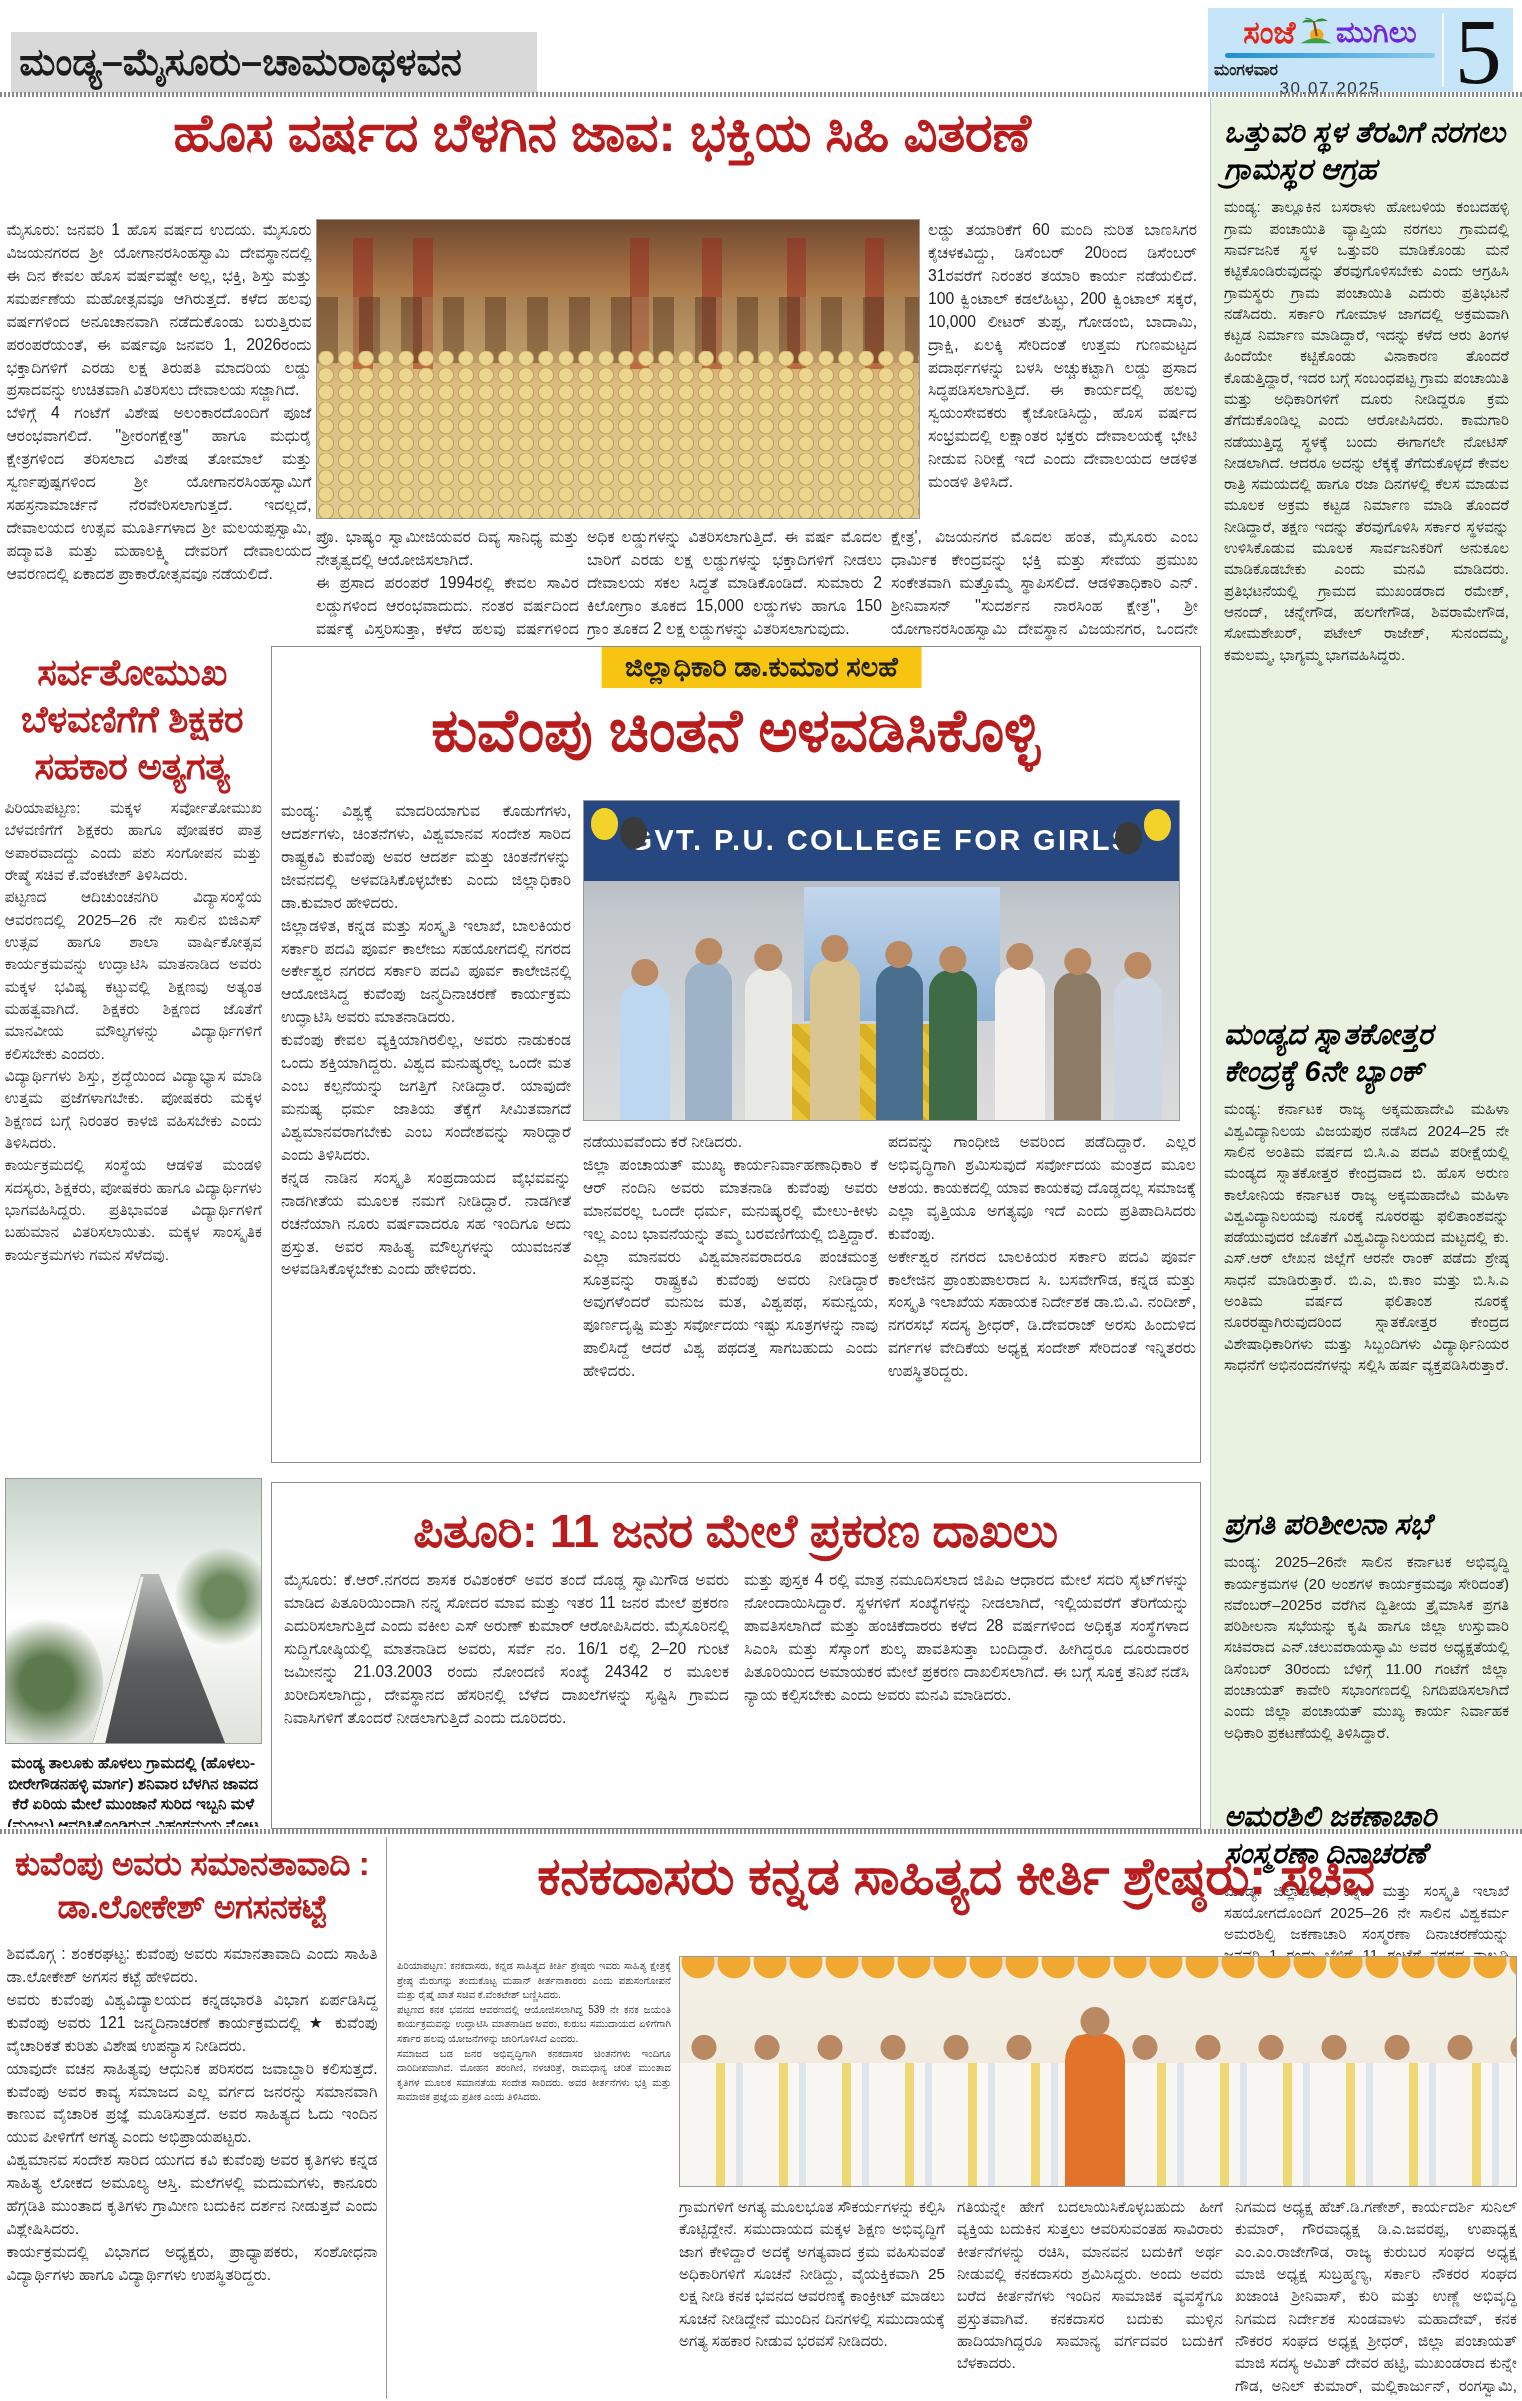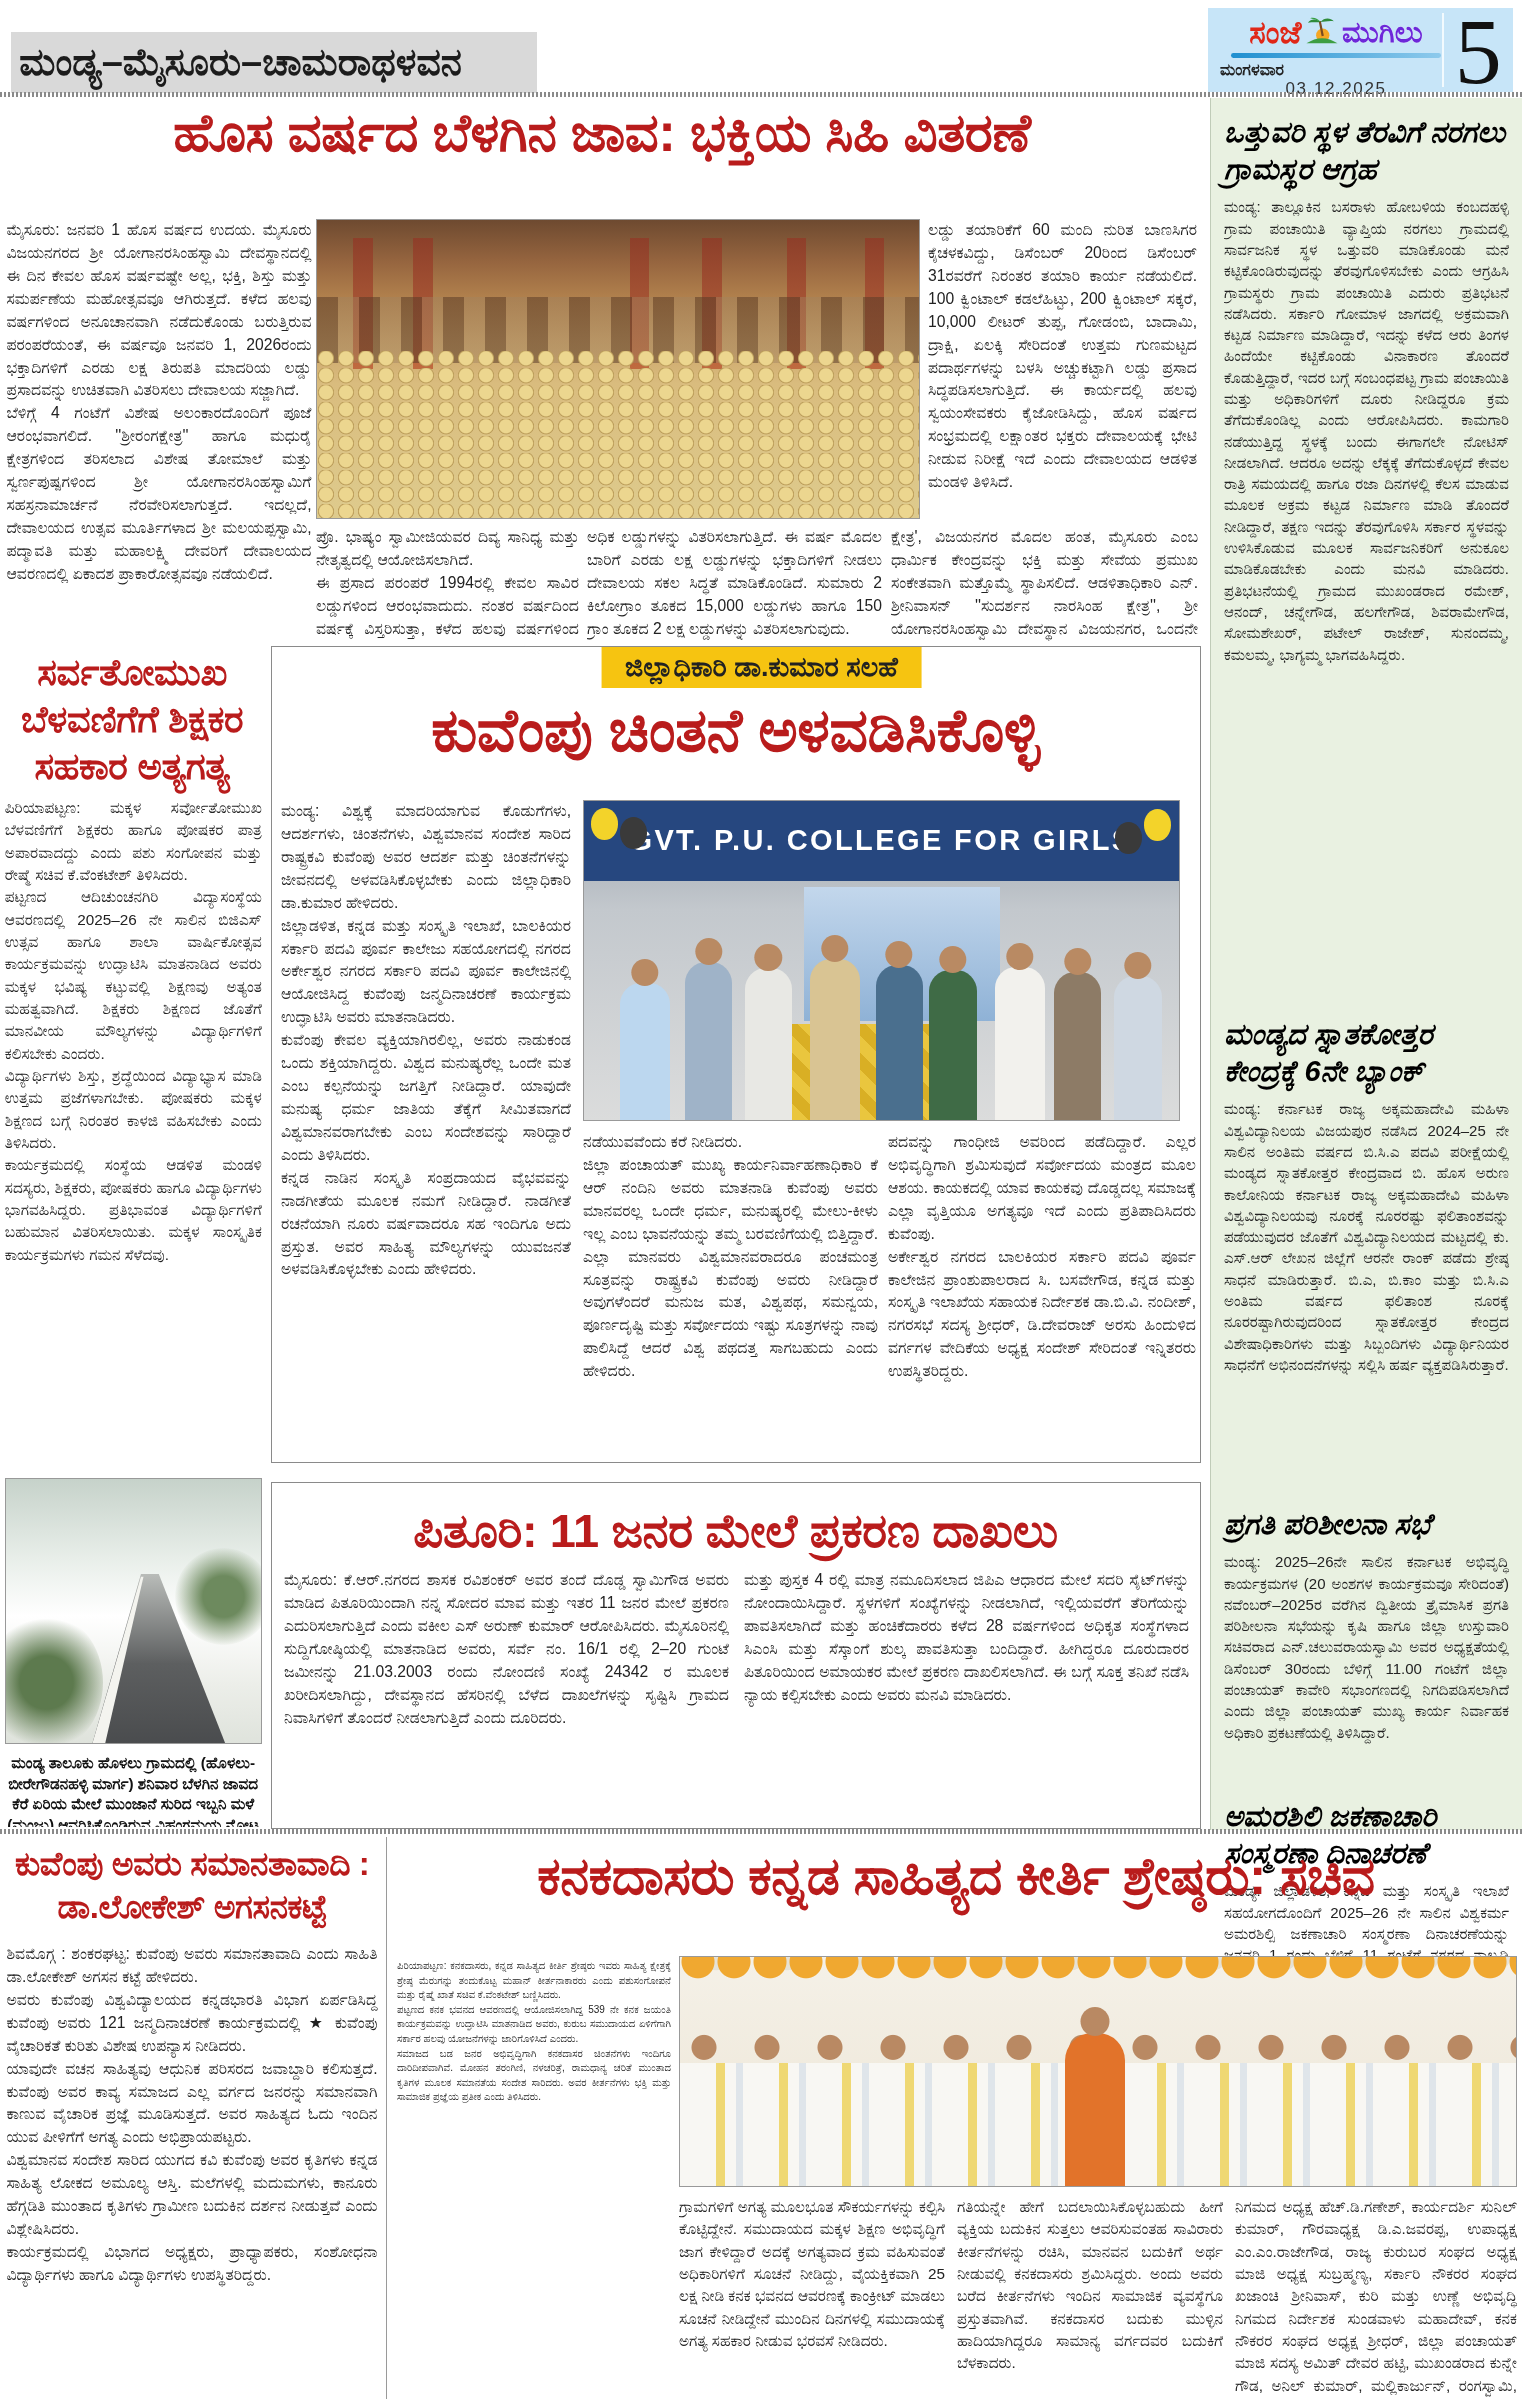--- a/index.html
+++ b/index.html
@@ -6,21 +6,21 @@
   .page{position:relative;width:1523px;height:2401px;background:#fff;overflow:hidden;
         font-family:"Liberation Sans","DejaVu Sans",sans-serif;color:#1c1c1c;}
   .abs{position:absolute;}
   .body-txt{font-size:15.7px;line-height:1.46;text-align:justify;overflow:hidden;white-space:pre-line;color:#222;}
   .hl{font-weight:800;color:#b91c1c;letter-spacing:-0.4px;}
   .center{text-align:center;}
   
   .region-strip{left:11.3px;top:32px;width:526px;height:61px;background:#d9d9d9;
     font-size:38px;font-weight:800;line-height:61px;padding-left:8px;box-sizing:border-box;white-space:nowrap;}
   .masthead{left:1208px;top:8px;width:305px;height:84px;background:#c7e5f8;}
-  .mast-left{position:absolute;left:12px;top:0;width:232px;height:100%;}
+  .mast-left{position:absolute;left:6px;top:0;width:232px;height:100%;}
   .mast-title{display:flex;align-items:center;justify-content:center;gap:3.2px;margin-top:6.5px;}
   .mast-red{color:#e02718;font-weight:800;font-size:31px;}
   .mast-dark{color:#6d28d9;font-weight:800;font-size:29px;text-shadow:0 0 0.8px #fff;}
   .mast-rule{height:4.8px;margin:2.4px 11.3px 3.2px 11.3px;background:linear-gradient(90deg,#1f8fd0,#8ecaec);border-radius:2.4px;}
   .mast-day{font-size:16px;font-weight:700;color:#222;}
   .mast-date{text-align:center;font-size:17px;color:#333;letter-spacing:1.6px;}
   .mast-div{position:absolute;left:234px;top:4.8px;bottom:4.8px;width:2.4px;background:#f2fafe;}
   .page-num{position:absolute;right:11.3px;top:-11.3px;font-family:"Liberation Serif","DejaVu Serif",serif;
     font-size:94px;color:#111;}
   .hatch{height:4.8px;background:repeating-linear-gradient(90deg,#8a8a8a 0 1.6px,transparent 1.6px 4px);}
@@ -101,21 +101,21 @@
             <path d="M20 6 L24 26" stroke="#7a4a21" stroke-width="3" fill="none"></path>
             <path d="M21 7 C 14 2 8 3 4 8 C 10 7 16 8 21 7 Z" fill="#2e8b3a"></path>
             <path d="M21 7 C 26 1 34 1 39 6 C 32 5 26 7 21 7 Z" fill="#2e8b3a"></path>
             <path d="M21 7 C 18 3 12 0 7 2 C 12 3 17 5 21 7 Z" fill="#38a046"></path>
           </svg>
         </span>
         <span class="mast-dark">ಮುಗಿಲು</span>
       </div>
       <div class="mast-rule"></div>
       <div class="mast-day">ಮಂಗಳವಾರ</div>
-      <div class="mast-date">03.12.2025</div>
+      <div class="mast-date">30.07.2025</div>
     </div>
     <div class="mast-div"></div>
     <div class="page-num">5</div>
   </div>
 
   <div class="abs hatch" style="left:0;top:92px;width:1523px;"></div>
 
   <div class="abs hl center top-headline">ಹೊಸ ವರ್ಷದ ಬೆಳಗಿನ ಜಾವ: ಭಕ್ತಿಯ ಸಿಹಿ ವಿತರಣೆ</div>
 
   <div class="abs body-txt" style="left:6.5px;top:219px;width:305px;height:423px;">ಮೈಸೂರು: ಜನವರಿ 1 ಹೊಸ ವರ್ಷದ ಉದಯ. ಮೈಸೂರು ವಿಜಯನಗರದ ಶ್ರೀ ಯೋಗಾನರಸಿಂಹಸ್ವಾಮಿ ದೇವಸ್ಥಾನದಲ್ಲಿ ಈ ದಿನ ಕೇವಲ ಹೊಸ ವರ್ಷವಷ್ಟೇ ಅಲ್ಲ, ಭಕ್ತಿ, ಶಿಸ್ತು ಮತ್ತು ಸಮರ್ಪಣೆಯ ಮಹೋತ್ಸವವೂ ಆಗಿರುತ್ತದೆ. ಕಳೆದ ಹಲವು ವರ್ಷಗಳಿಂದ ಅನೂಚಾನವಾಗಿ ನಡೆದುಕೊಂಡು ಬರುತ್ತಿರುವ ಪರಂಪರೆಯಂತೆ, ಈ ವರ್ಷವೂ ಜನವರಿ 1, 2026ರಂದು ಭಕ್ತಾದಿಗಳಿಗೆ ಎರಡು ಲಕ್ಷ ತಿರುಪತಿ ಮಾದರಿಯ ಲಡ್ಡು ಪ್ರಸಾದವನ್ನು ಉಚಿತವಾಗಿ ವಿತರಿಸಲು ದೇವಾಲಯ ಸಜ್ಜಾಗಿದೆ.

